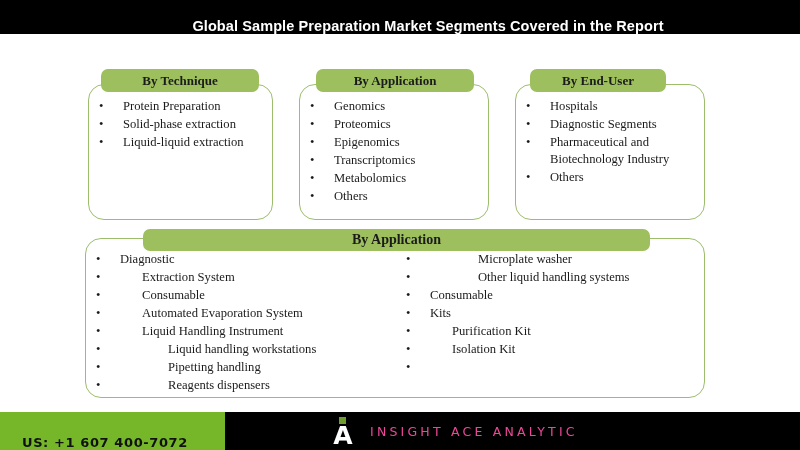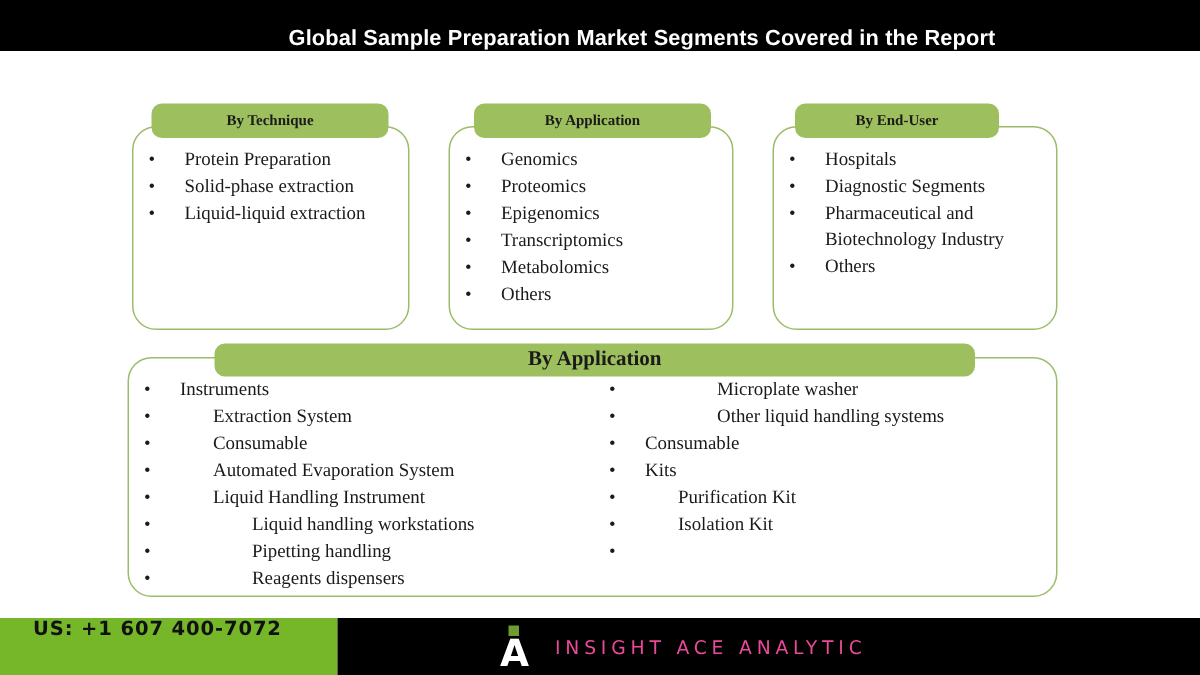--- a/index.html
+++ b/index.html
@@ -35,21 +35,21 @@
     box-sizing:border-box;
   }
   .badge{
     position:absolute;
     background:#9dbf5e;
     border-radius:7px;
     display:flex;align-items:center;justify-content:center;
     color:#1b1b1b;
     font-family:"Liberation Serif", serif;
     font-weight:bold;
-    font-size:10px;
+    font-size:13px;
     white-space:nowrap;
     z-index:5;
   }
 
   .card-top-1{ left:88px;  top:84px;  width:185px; height:136px; }
   .card-top-2{ left:299px; top:84px;  width:190px; height:136px; }
   .card-top-3{ left:515px; top:84px;  width:190px; height:136px; }
   .card-bottom{ left:85px; top:238px; width:620px; height:160px; }
 
   .badge-1{ left:101px; top:69px;  width:158px; height:23px; }
@@ -100,21 +100,21 @@
   .col-left{ position:absolute;left:10px;top:0;width:320px; }
   .col-right{ position:absolute;left:320px;top:0;width:295px; }
 
   
   .footer{
     position:absolute;left:0;top:412px;width:800px;height:38px;
   }
   .footer-green{
     position:absolute;left:0;top:0;width:225px;height:38px;
     background:#76b72a;
-    display:flex;align-items:flex-start;
+    display:flex;align-items:flex-end;
   }
   .footer-phone{
     color:#111111;
     font-family:"DejaVu Sans", sans-serif;
     font-weight:bold;
     font-size:13px;
     letter-spacing:.6px;
     margin-left:22px;
     white-space:nowrap;
   }
@@ -239,21 +239,21 @@
 </div>
 
 <div class="badge badge-4">By Application</div>
 <div class="card card-bottom">
   <div class="bottom-cols">
 
     <div class="col-left">
       <ul class="lst lvl1">
         <li>
             <span class="bullet">•</span>
-            <span class="txt">Instruments</span>
+            <span class="txt">Diagnostic</span>
           </li>
       </ul>
       <ul class="lst lvl2">
         <li>
             <span class="bullet">•</span>
             <span class="txt">Extraction System</span>
           </li>
         <li>
             <span class="bullet">•</span>
             <span class="txt">Consumable</span>

